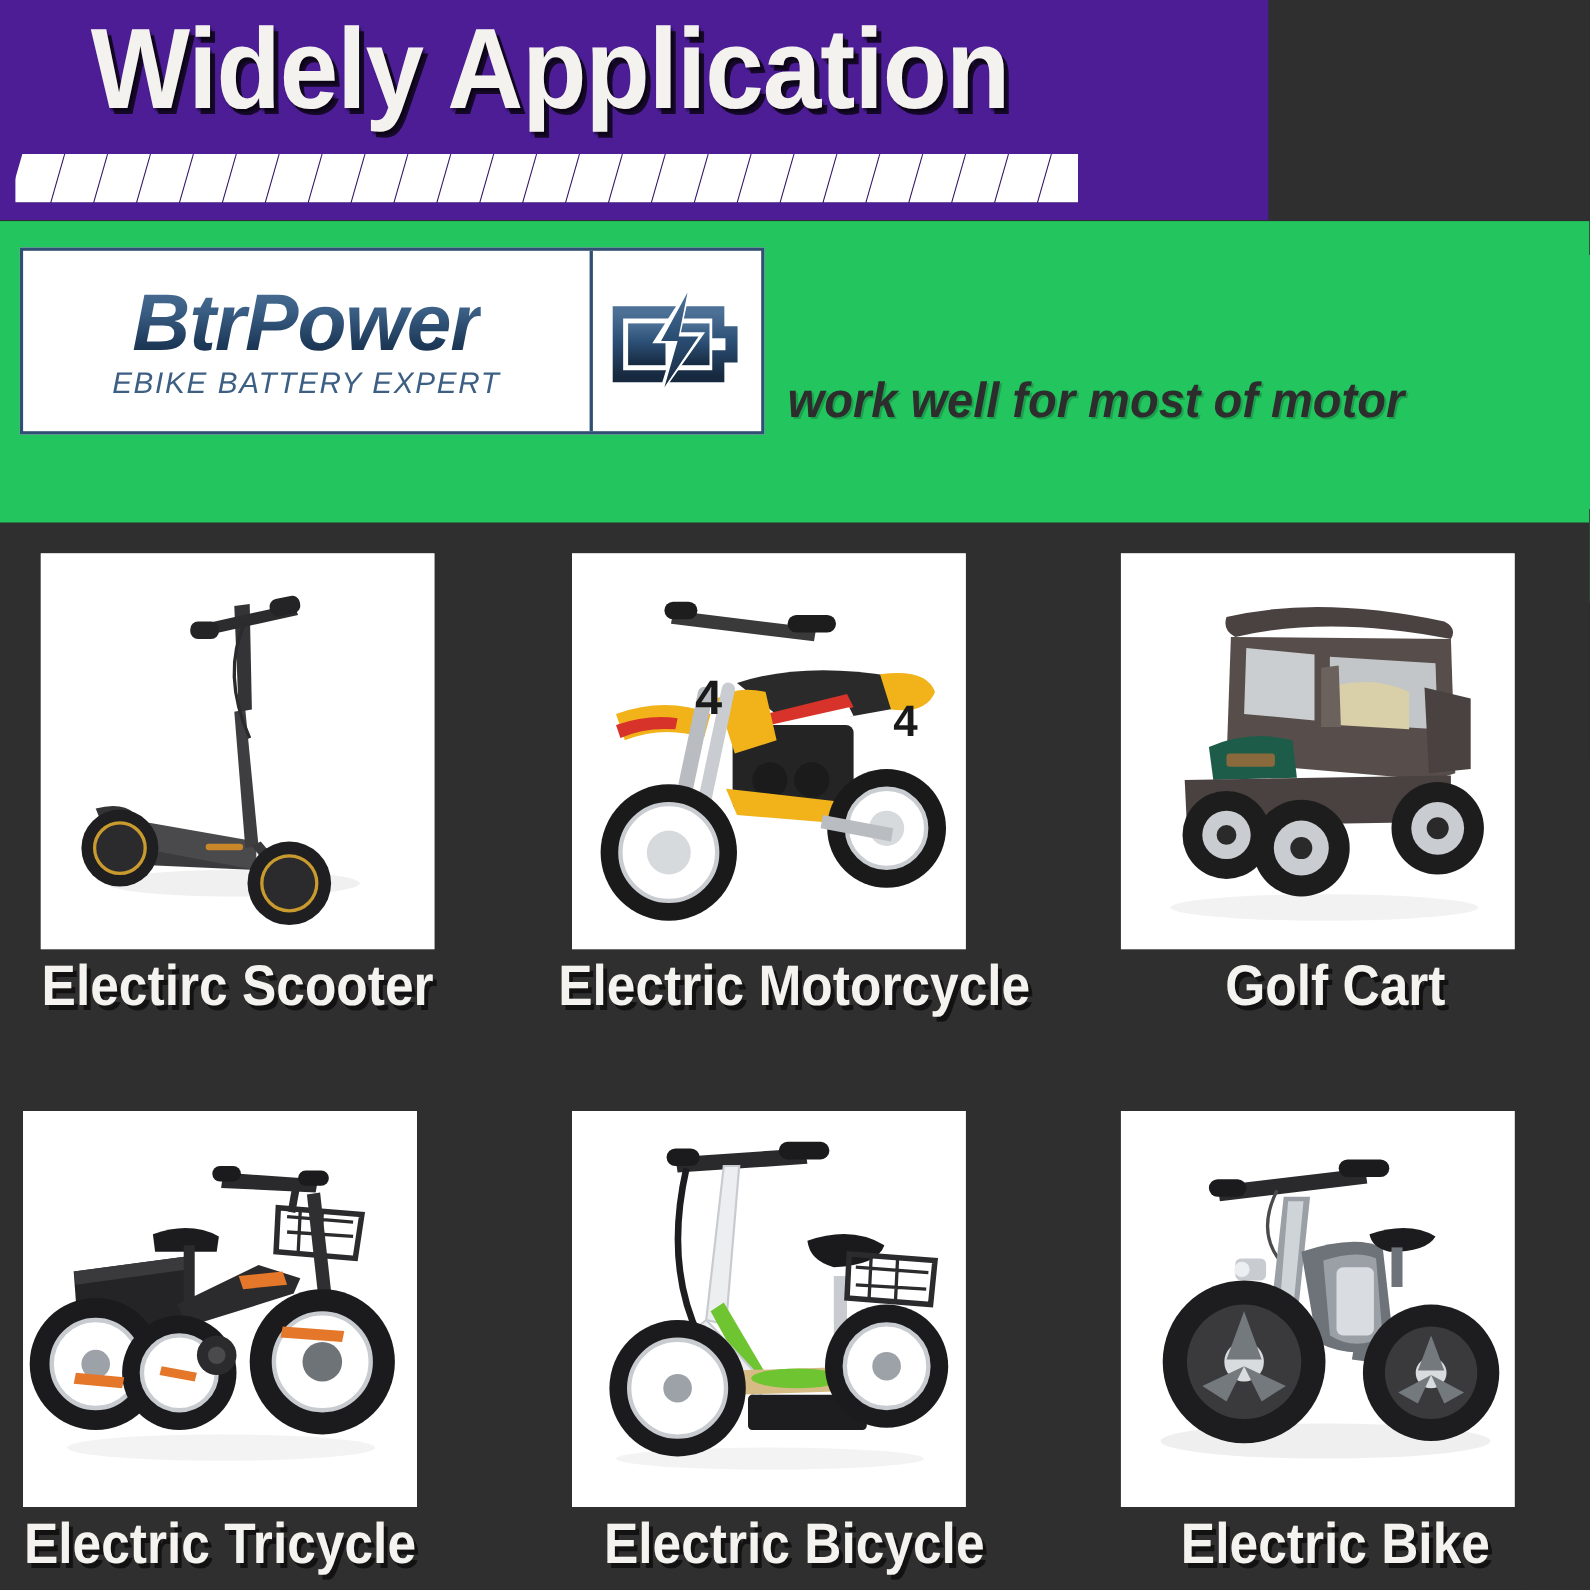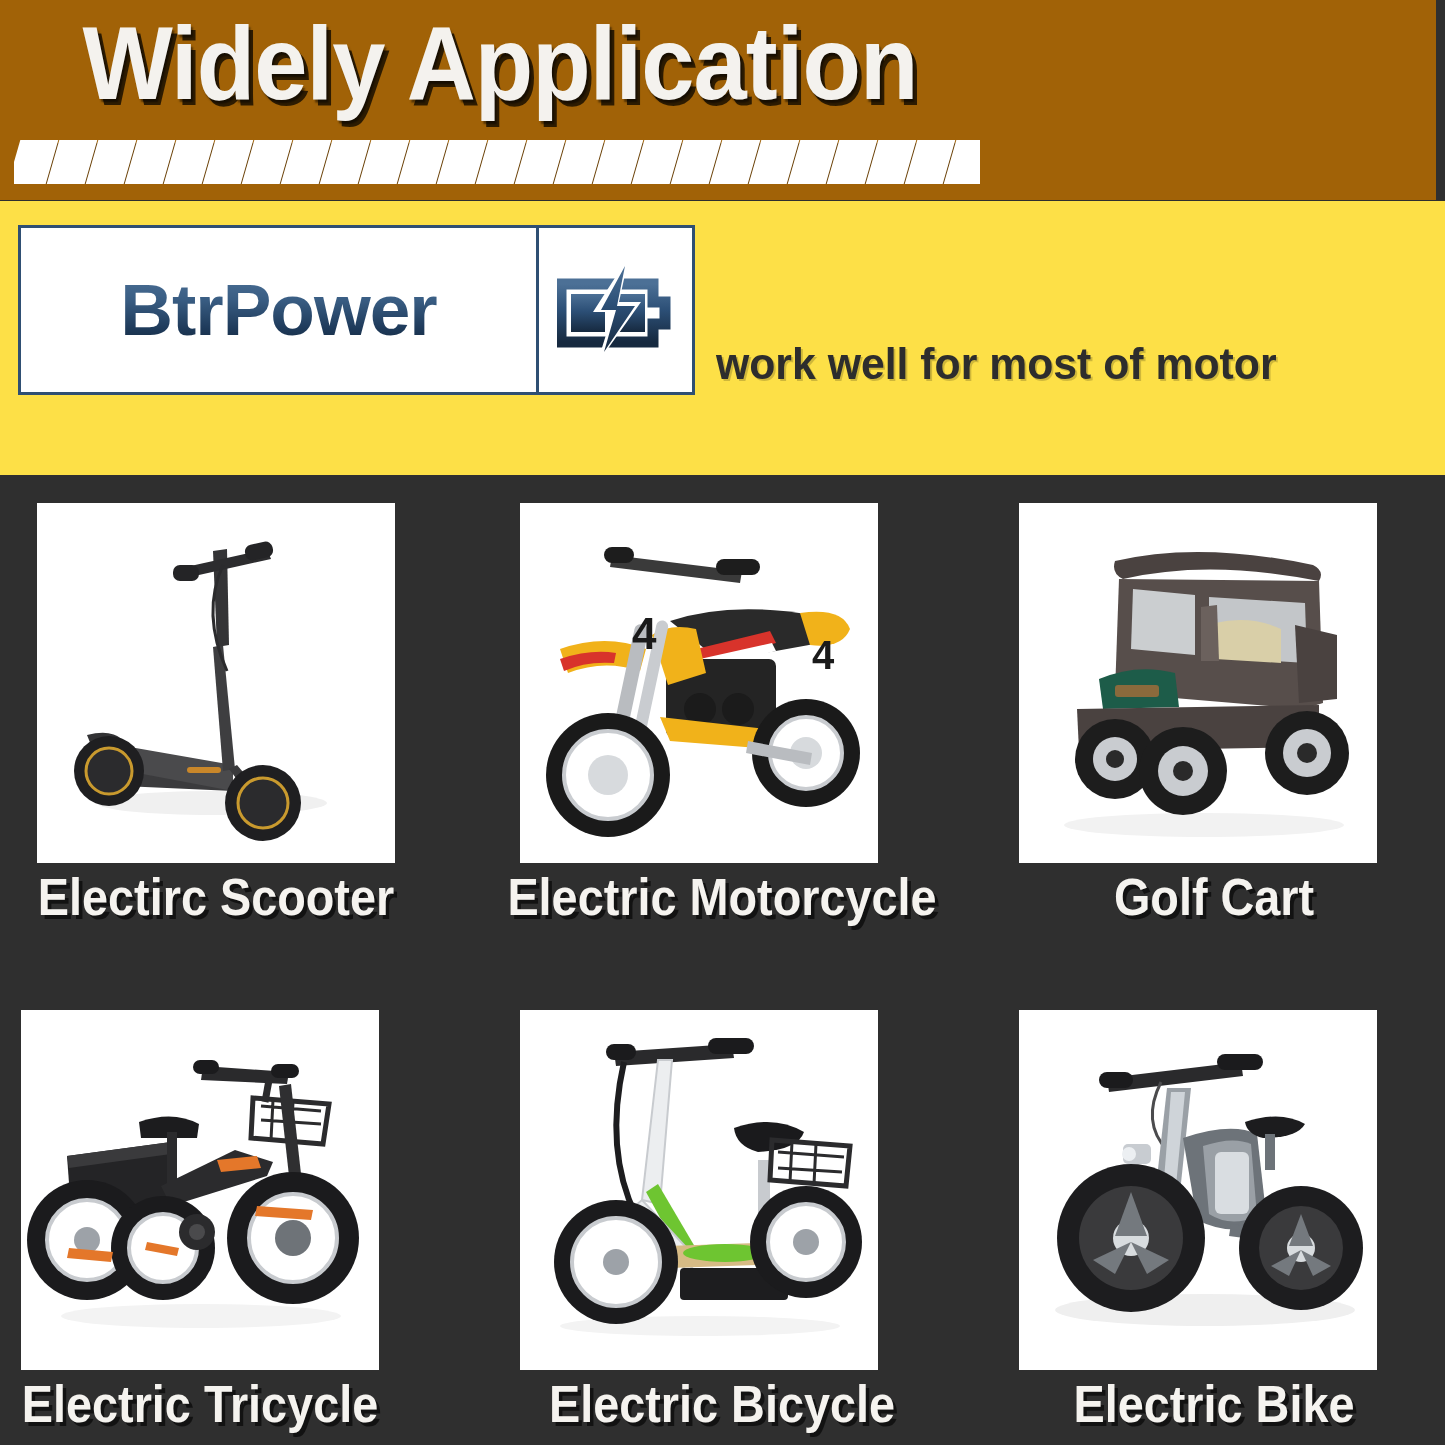--- a/index.html
+++ b/index.html
@@ -4,21 +4,21 @@
 <style>
   html,body{margin:0;padding:0;}
   body{
     width:1445px;height:1445px;overflow:hidden;
     background:#2f2f2f;
     font-family:"Liberation Sans", sans-serif;
   }
   .page{position:relative;width:1445px;height:1445px;background:#2f2f2f;}
 
   
-  .header{position:absolute;left:0;top:0;width:1436px;height:200px;background:#a16207;}
+  .header{position:absolute;left:0;top:0;width:1153px;height:200px;background:#4c1d95;}
   .hero-title{
     position:absolute;left:0;top:8px;width:1000px;
     text-align:center;
     font-family:"Liberation Sans Narrow","Liberation Sans",sans-serif;
     font-weight:bold;
     font-size:104px;
     line-height:110px;
     letter-spacing:-1px;
     color:#f4f2ee;
     transform:scaleX(0.92);
@@ -27,21 +27,21 @@
     white-space:nowrap;
   }
   .stripe-band{position:absolute;left:14px;top:140px;width:966px;height:44px;overflow:hidden;}
   .stripe{
     position:absolute;top:0;width:38px;height:44px;background:#ffffff;
     transform:skewX(-16deg);
     box-shadow:3px 3px 0 rgba(0,0,0,0.35);
   }
 
   
-  .brand-band{position:absolute;left:0;top:201px;width:1445px;height:347px;background:#fde047;}
+  .brand-band{position:absolute;left:0;top:201px;width:1445px;height:347px;background:#22c55e;font-style:italic;}
 
   .logo-box{
     position:absolute;left:18px;top:24px;width:677px;height:170px;
     border:3px solid #2f4f73;background:#ffffff;box-sizing:border-box;
     display:flex;align-items:stretch;
   }
   .logo-left{
     flex:0 0 518px;display:flex;flex-direction:column;
     align-items:center;justify-content:center;
     border-right:3px solid #2f4f73;box-sizing:border-box;
@@ -127,20 +127,21 @@
         <div class="stripe" style="left: 897px;"></div>
         <div class="stripe" style="left: 936px;"></div>
       </div>
   </div>
 
   <div class="brand-band">
 
     <div class="logo-box">
       <div class="logo-left">
         <div class="logo-word">BtrPower</div>
+        <div class="logo-sub">EBIKE BATTERY EXPERT</div>
       </div>
       <div class="logo-right">
         <div class="bat-icon">
           <svg viewBox="0 0 118 112" xmlns="http://www.w3.org/2000/svg">
             <defs>
               <linearGradient id="gnavy" x1="0" y1="0" x2="0" y2="1">
                 <stop offset="0%" stop-color="#4c7096"></stop>
                 <stop offset="45%" stop-color="#2c4f76"></stop>
                 <stop offset="100%" stop-color="#16293f"></stop>
               </linearGradient>

